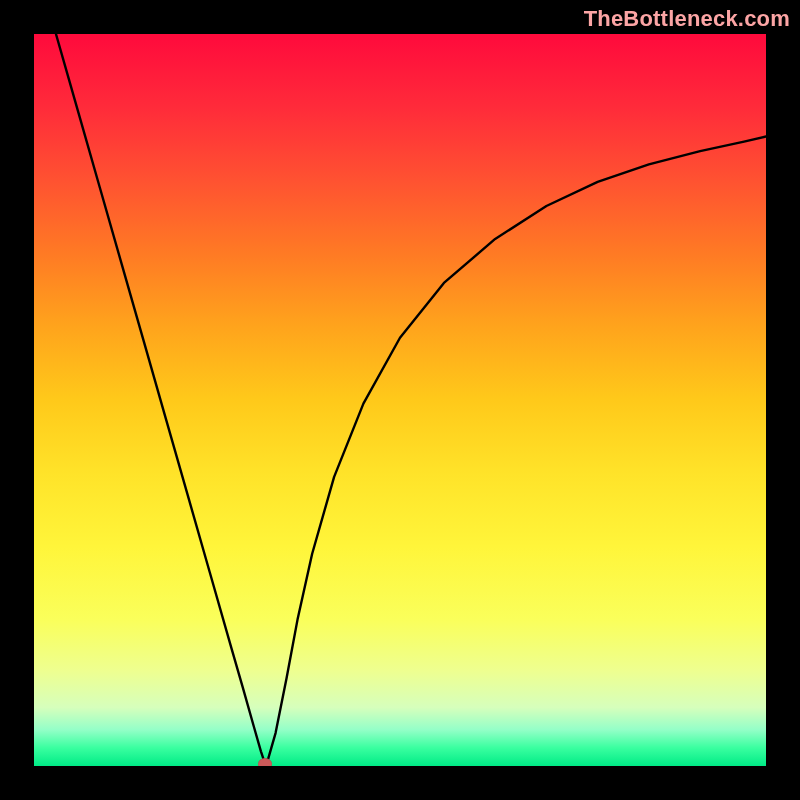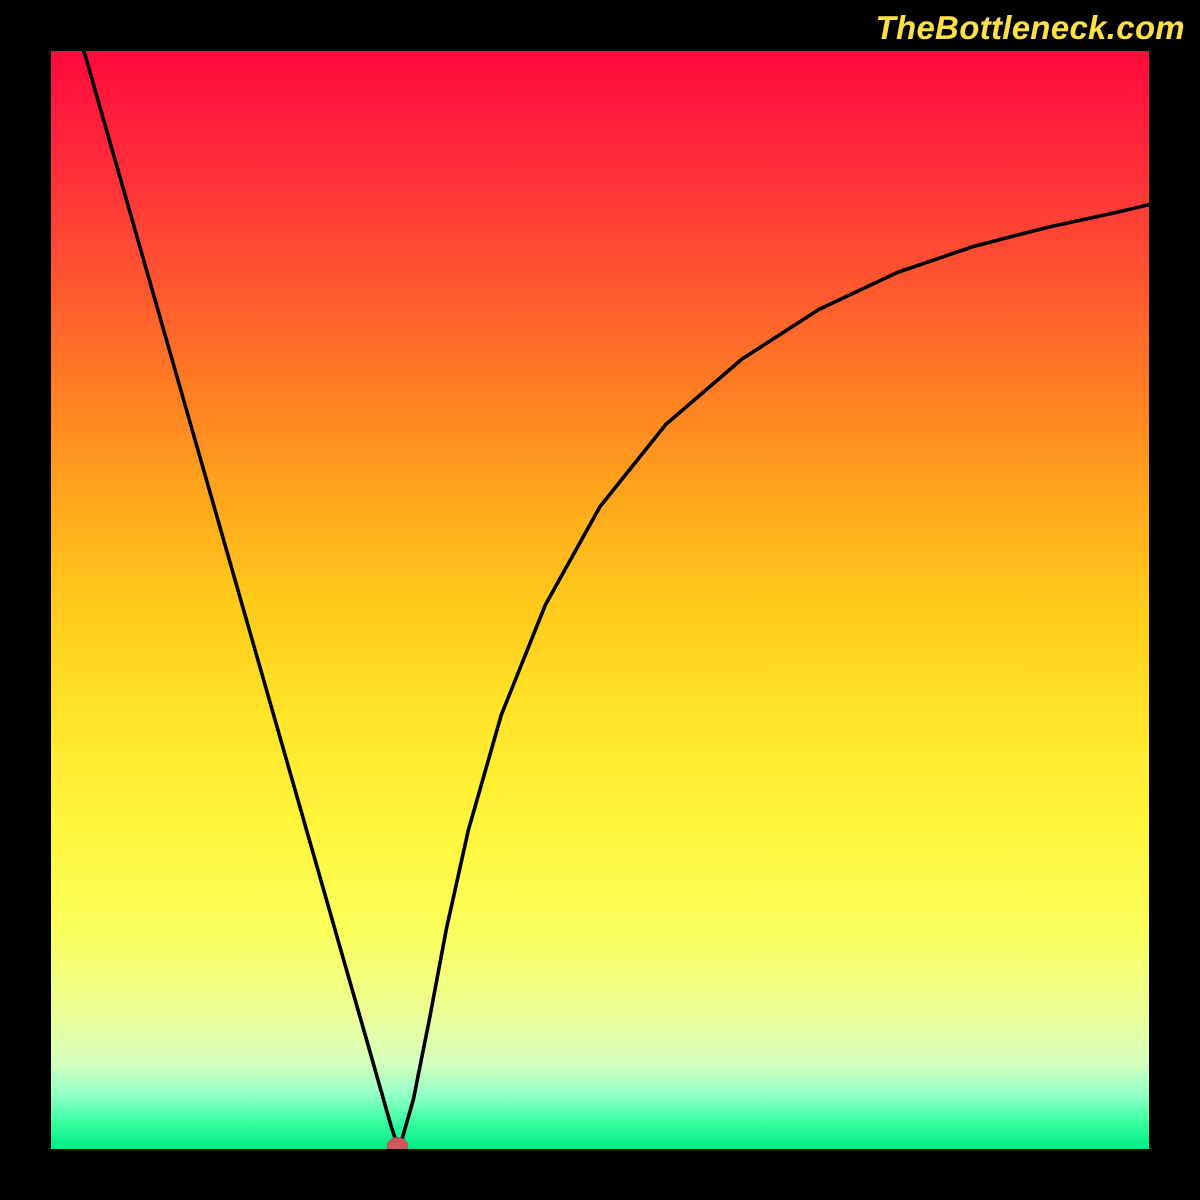--- a/index.html
+++ b/index.html
@@ -45,24 +45,23 @@
       #00eb86 100%
     );
   }
   .watermark {
     position: absolute;
     top: 6px;
     right: 10px;
     font-family: Arial, Helvetica, sans-serif;
     font-size: 22px;
     font-weight: 600;
-    color: #fde047;
+    color: #fca5a5;
     letter-spacing: 0.2px;
     user-select: none;
-    font-style: italic;
   }
   svg.curve {
     position: absolute;
     inset: 0;
     width: 100%;
     height: 100%;
   }
   .marker {
     position: absolute;
     width: 14px;

